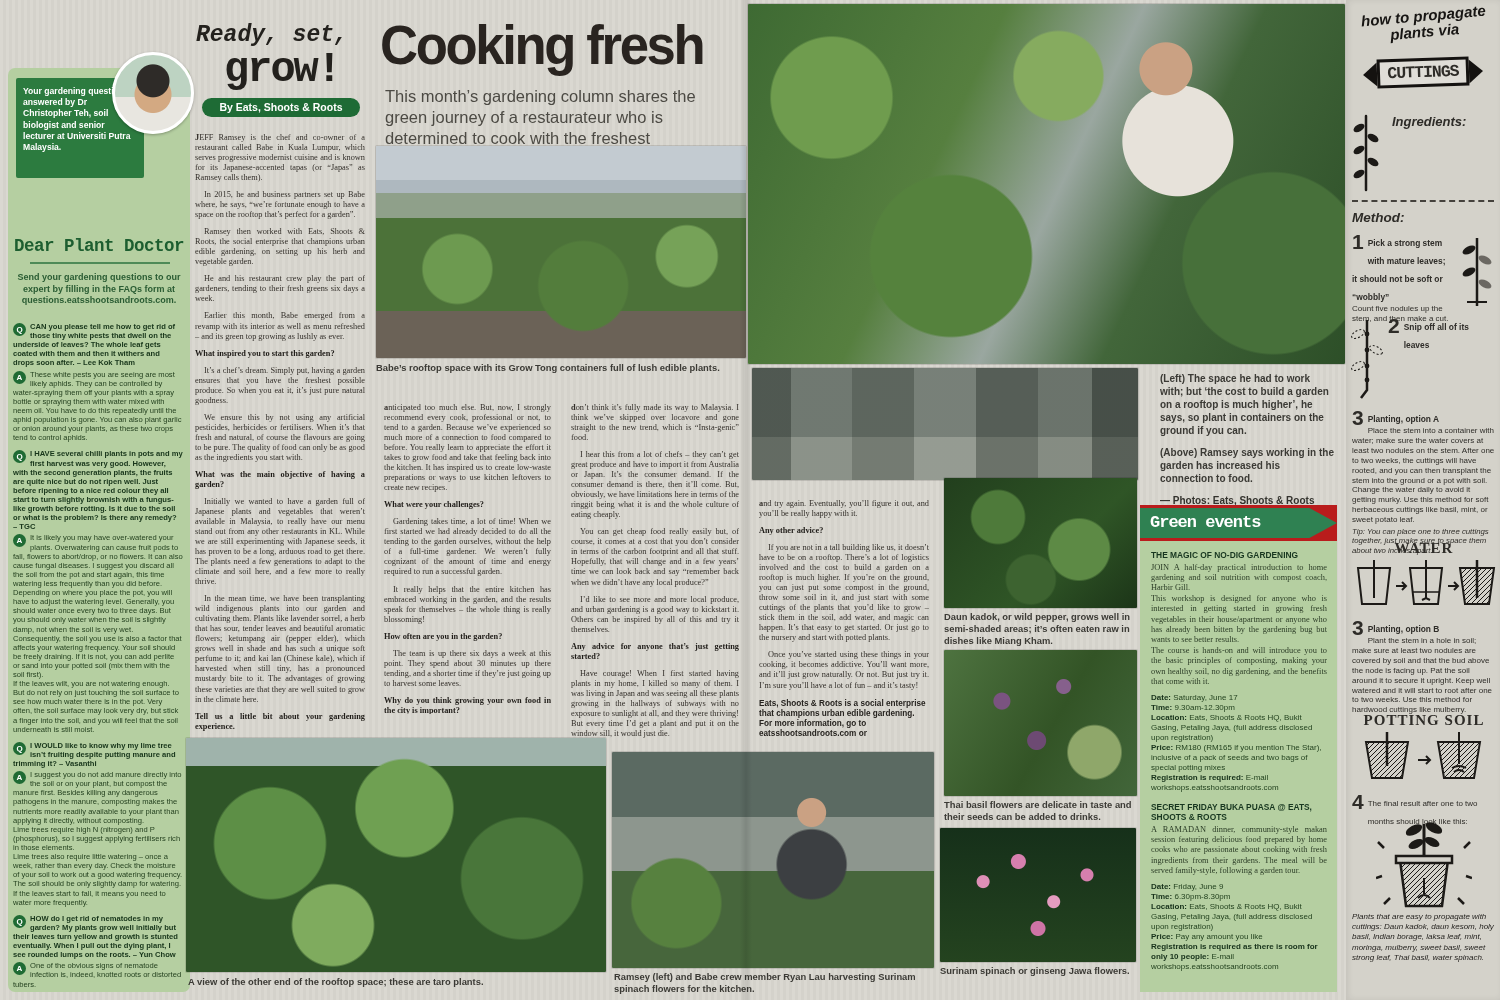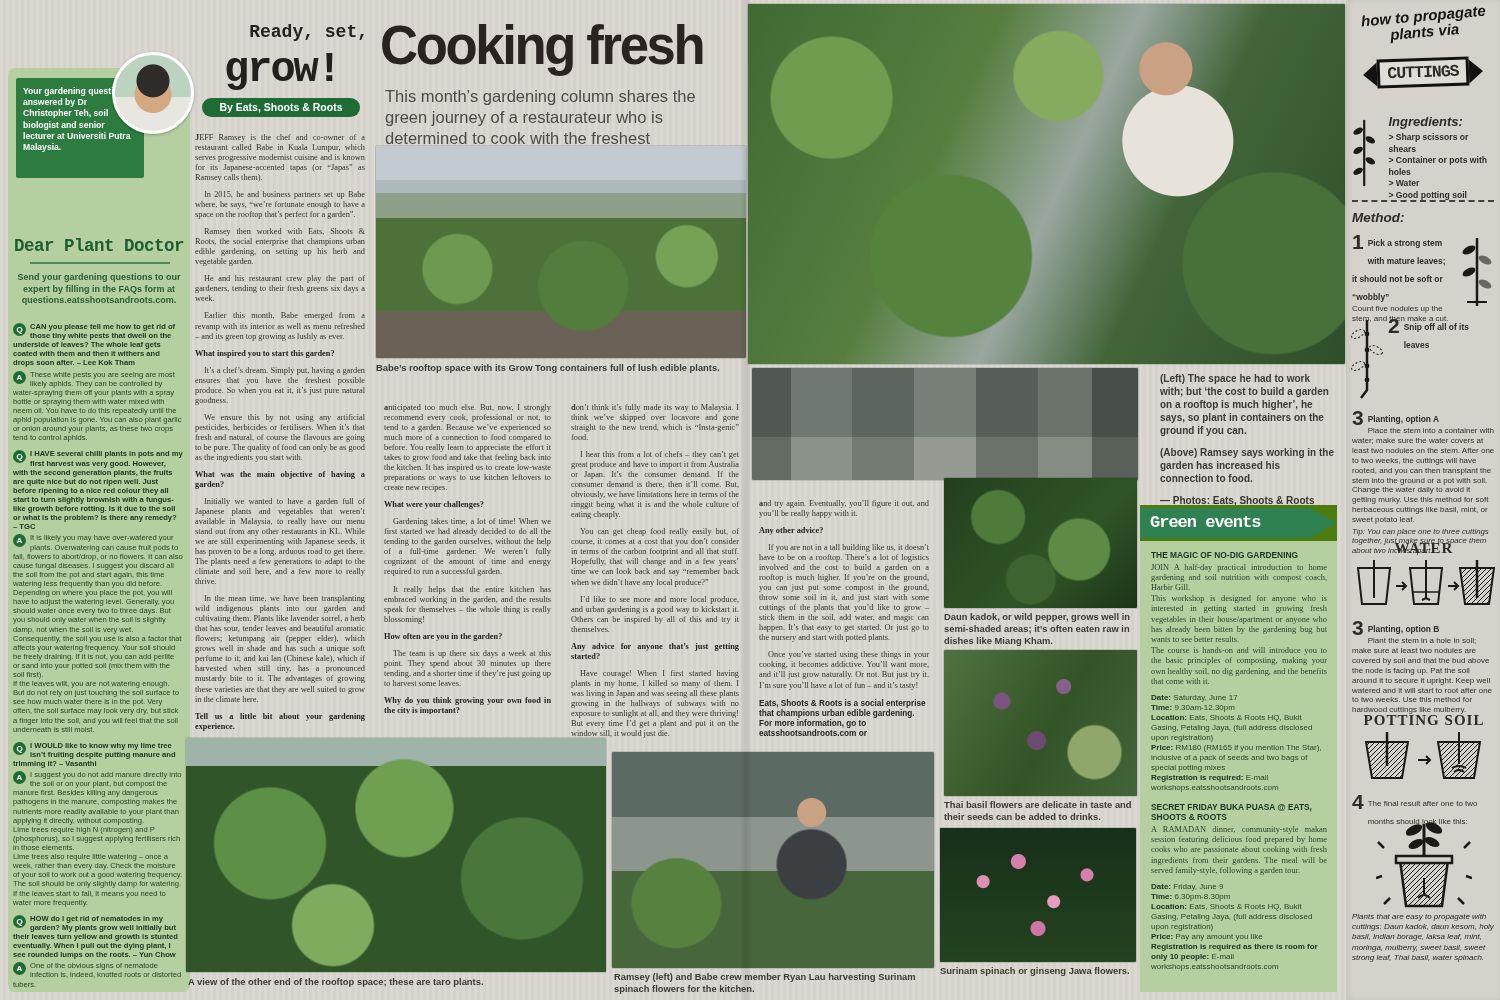--- a/index.html
+++ b/index.html
@@ -72,22 +72,22 @@
   .pd-rule{left:30px;top:262px;width:140px;height:2px;background:#4e8a57;}
   .pd-intro{left:16px;top:272px;width:166px;text-align:center;font-size:9px;line-height:1.3;color:#2a5c33;font-weight:600;}
   .qa-list{left:13px;top:322px;width:170px;height:666px;overflow:hidden;}
   .qa-item{margin-bottom:7px;overflow:hidden;}
   .qa-q,.qa-a{font-size:7.6px;line-height:1.2;color:#24411f;}
   .qa-q{font-weight:700;color:#17351a;margin-bottom:2px;}
   .qa-a{white-space:pre-line;}
   .badge{float:left;width:13px;height:13px;border-radius:50%;background:#1f6b34;color:#fff;
      font-size:8px;font-weight:700;text-align:center;line-height:13px;margin:1px 4px 1px 0;}
   
-  .logo1{left:196px;top:22px;width:172px;text-align:right;font-family:"Liberation Mono",monospace;
-     font-weight:700;font-size:18px;color:#23211d;}
+  .logo1{left:196px;top:22px;width:172px;text-align:left;font-family:"Liberation Mono",monospace;
+     font-weight:700;font-size:23px;color:#23211d;font-style:italic;}
   .logo2{left:196px;top:46px;width:172px;text-align:center;font-family:"Liberation Mono",monospace;
      font-weight:700;font-size:42px;color:#23211d;letter-spacing:-2px;}
   .byline-pill{left:202px;top:98px;width:158px;height:19px;background:#1e6b35;border-radius:10px;
      color:#fff;font-size:10.5px;font-weight:700;text-align:center;line-height:19px;}
   .headline{left:380px;top:12px;font-size:56px;font-weight:900;letter-spacing:-2.5px;color:#292420;
      transform:scaleX(.94);transform-origin:left;}
   .standfirst{left:385px;top:86px;width:340px;font-size:16.5px;line-height:1.27;color:#4c4a44;}
   
   .col{position:absolute;overflow:hidden;font-family:"Liberation Serif",serif;}
   .col p{margin:7px;font-size:8.3px;line-height:1.21;text-align:justify;text-indent:9px;color:#332f2a;}
@@ -95,21 +95,21 @@
   .col p.lead::first-letter{font-weight:700;}
   .col p.subhead{font-weight:700;text-indent:0;color:#201d19;}
   .col p.contact{font-family:"Liberation Sans",sans-serif;font-weight:700;font-size:8.2px;
      line-height:1.25;text-indent:0;margin-top:8px;text-align:left;color:#26231f;}
   
   .cap-block{left:1160px;top:372px;width:176px;font-size:10px;line-height:1.3;color:#3b3a35;font-weight:600;}
   .cap-block div{margin-bottom:9px;}
   .credit{font-weight:700;color:#33322d;}
   
   .ge-panel{left:1140px;top:505px;width:197px;height:487px;background:#b5cfa1;}
-  .ge-ribbon{left:1140px;top:505px;width:197px;height:36px;background:#4d7c0f;}
+  .ge-ribbon{left:1140px;top:505px;width:197px;height:36px;background:#b91c1c;}
   .ge-arrow{position:absolute;inset:3px 0 3px 0;background:#2f8152;
      clip-path:polygon(0 0,86% 0,100% 50%,86% 100%,0 100%);
      color:#fff;font-family:"Liberation Mono",monospace;font-weight:700;font-size:17px;
      line-height:30px;padding-left:10px;letter-spacing:-1px;}
   .events{left:1151px;top:550px;width:176px;height:436px;overflow:hidden;}
   .ev-head{font-size:8.4px;font-weight:700;color:#17361f;line-height:1.25;margin-bottom:2px;}
   .ev-body{font-family:"Liberation Serif",serif;font-size:8.4px;line-height:1.24;color:#2c3d27;
      white-space:pre-line;text-align:justify;margin-bottom:5px;}
   .ev-det{font-size:8px;line-height:1.25;color:#23421f;}
   .ev-det b{color:#16311a;}
@@ -304,27 +304,20 @@
   <svg class="svgart" style="position:static" width="28" height="82" viewBox="0 0 28 82">
     <path d="M14 4 L14 78" stroke="#1c1a17" stroke-width="2.5" fill="none" stroke-linecap="round"></path>
     <ellipse cx="7" cy="16" rx="6" ry="3.4" fill="#1c1a17" transform="rotate(-30 7 16)"></ellipse>
     <ellipse cx="21" cy="26" rx="6" ry="3.4" fill="#1c1a17" transform="rotate(30 21 26)"></ellipse>
     <ellipse cx="7" cy="38" rx="6" ry="3.4" fill="#1c1a17" transform="rotate(-30 7 38)"></ellipse>
     <ellipse cx="21" cy="50" rx="6" ry="3.4" fill="#1c1a17" transform="rotate(30 21 50)"></ellipse>
     <ellipse cx="7" cy="62" rx="6" ry="3.4" fill="#1c1a17" transform="rotate(-30 7 62)"></ellipse>
   </svg>
   <div>
     <div class="ing-title">Ingredients:</div>
-    <div>
-
-    <div class="ing-li">&gt; Sharp scissors or shears</div>
-        <div class="ing-li">&gt; Container or pots with holes</div>
-        <div class="ing-li">&gt; Water</div>
-        <div class="ing-li">&gt; Good potting soil</div>
-      </div>
   </div>
 </div>
 <div class="abs s-dash"></div>
 <div class="abs m-title">Method:</div>
 
 <div class="step" style="top:232px;width:100px">
   <span class="stepnum">1</span>
   <span class="steptitle">Pick a strong stem with mature leaves; it should not be soft or “wobbly”</span>
   <div class="stepbody">Count five nodules up the stem, and then make a cut.</div>
 </div>

